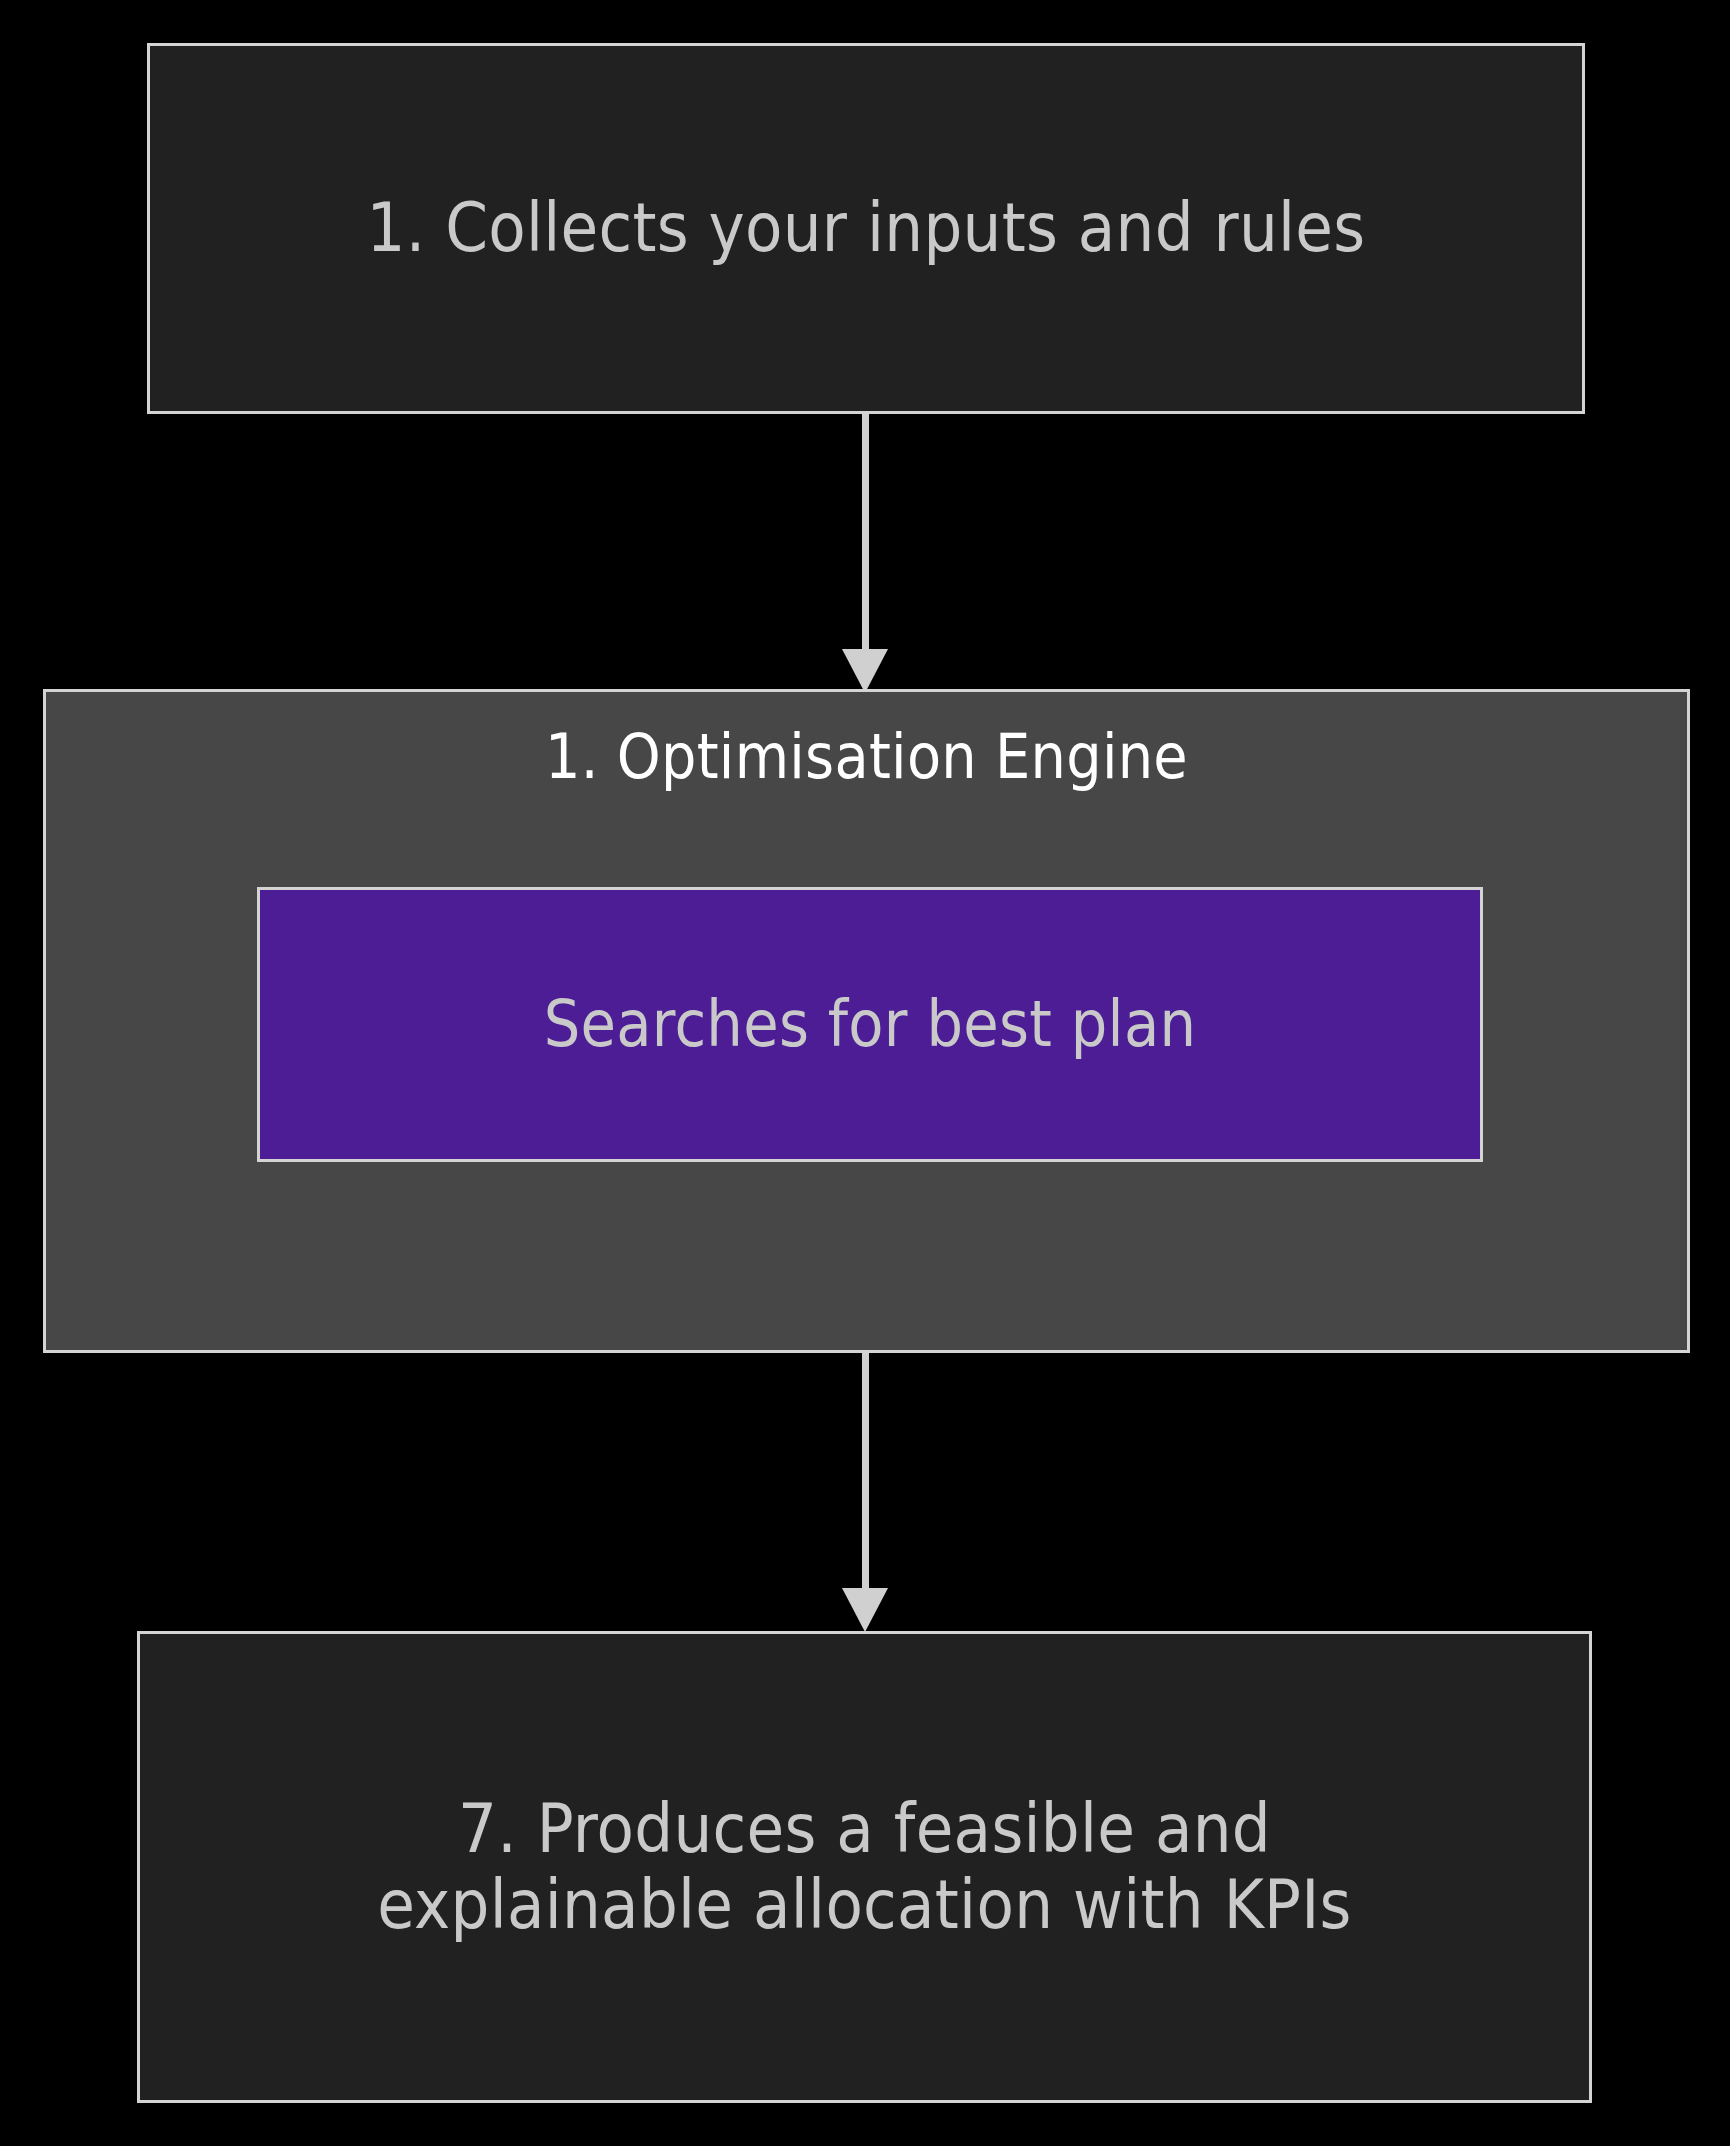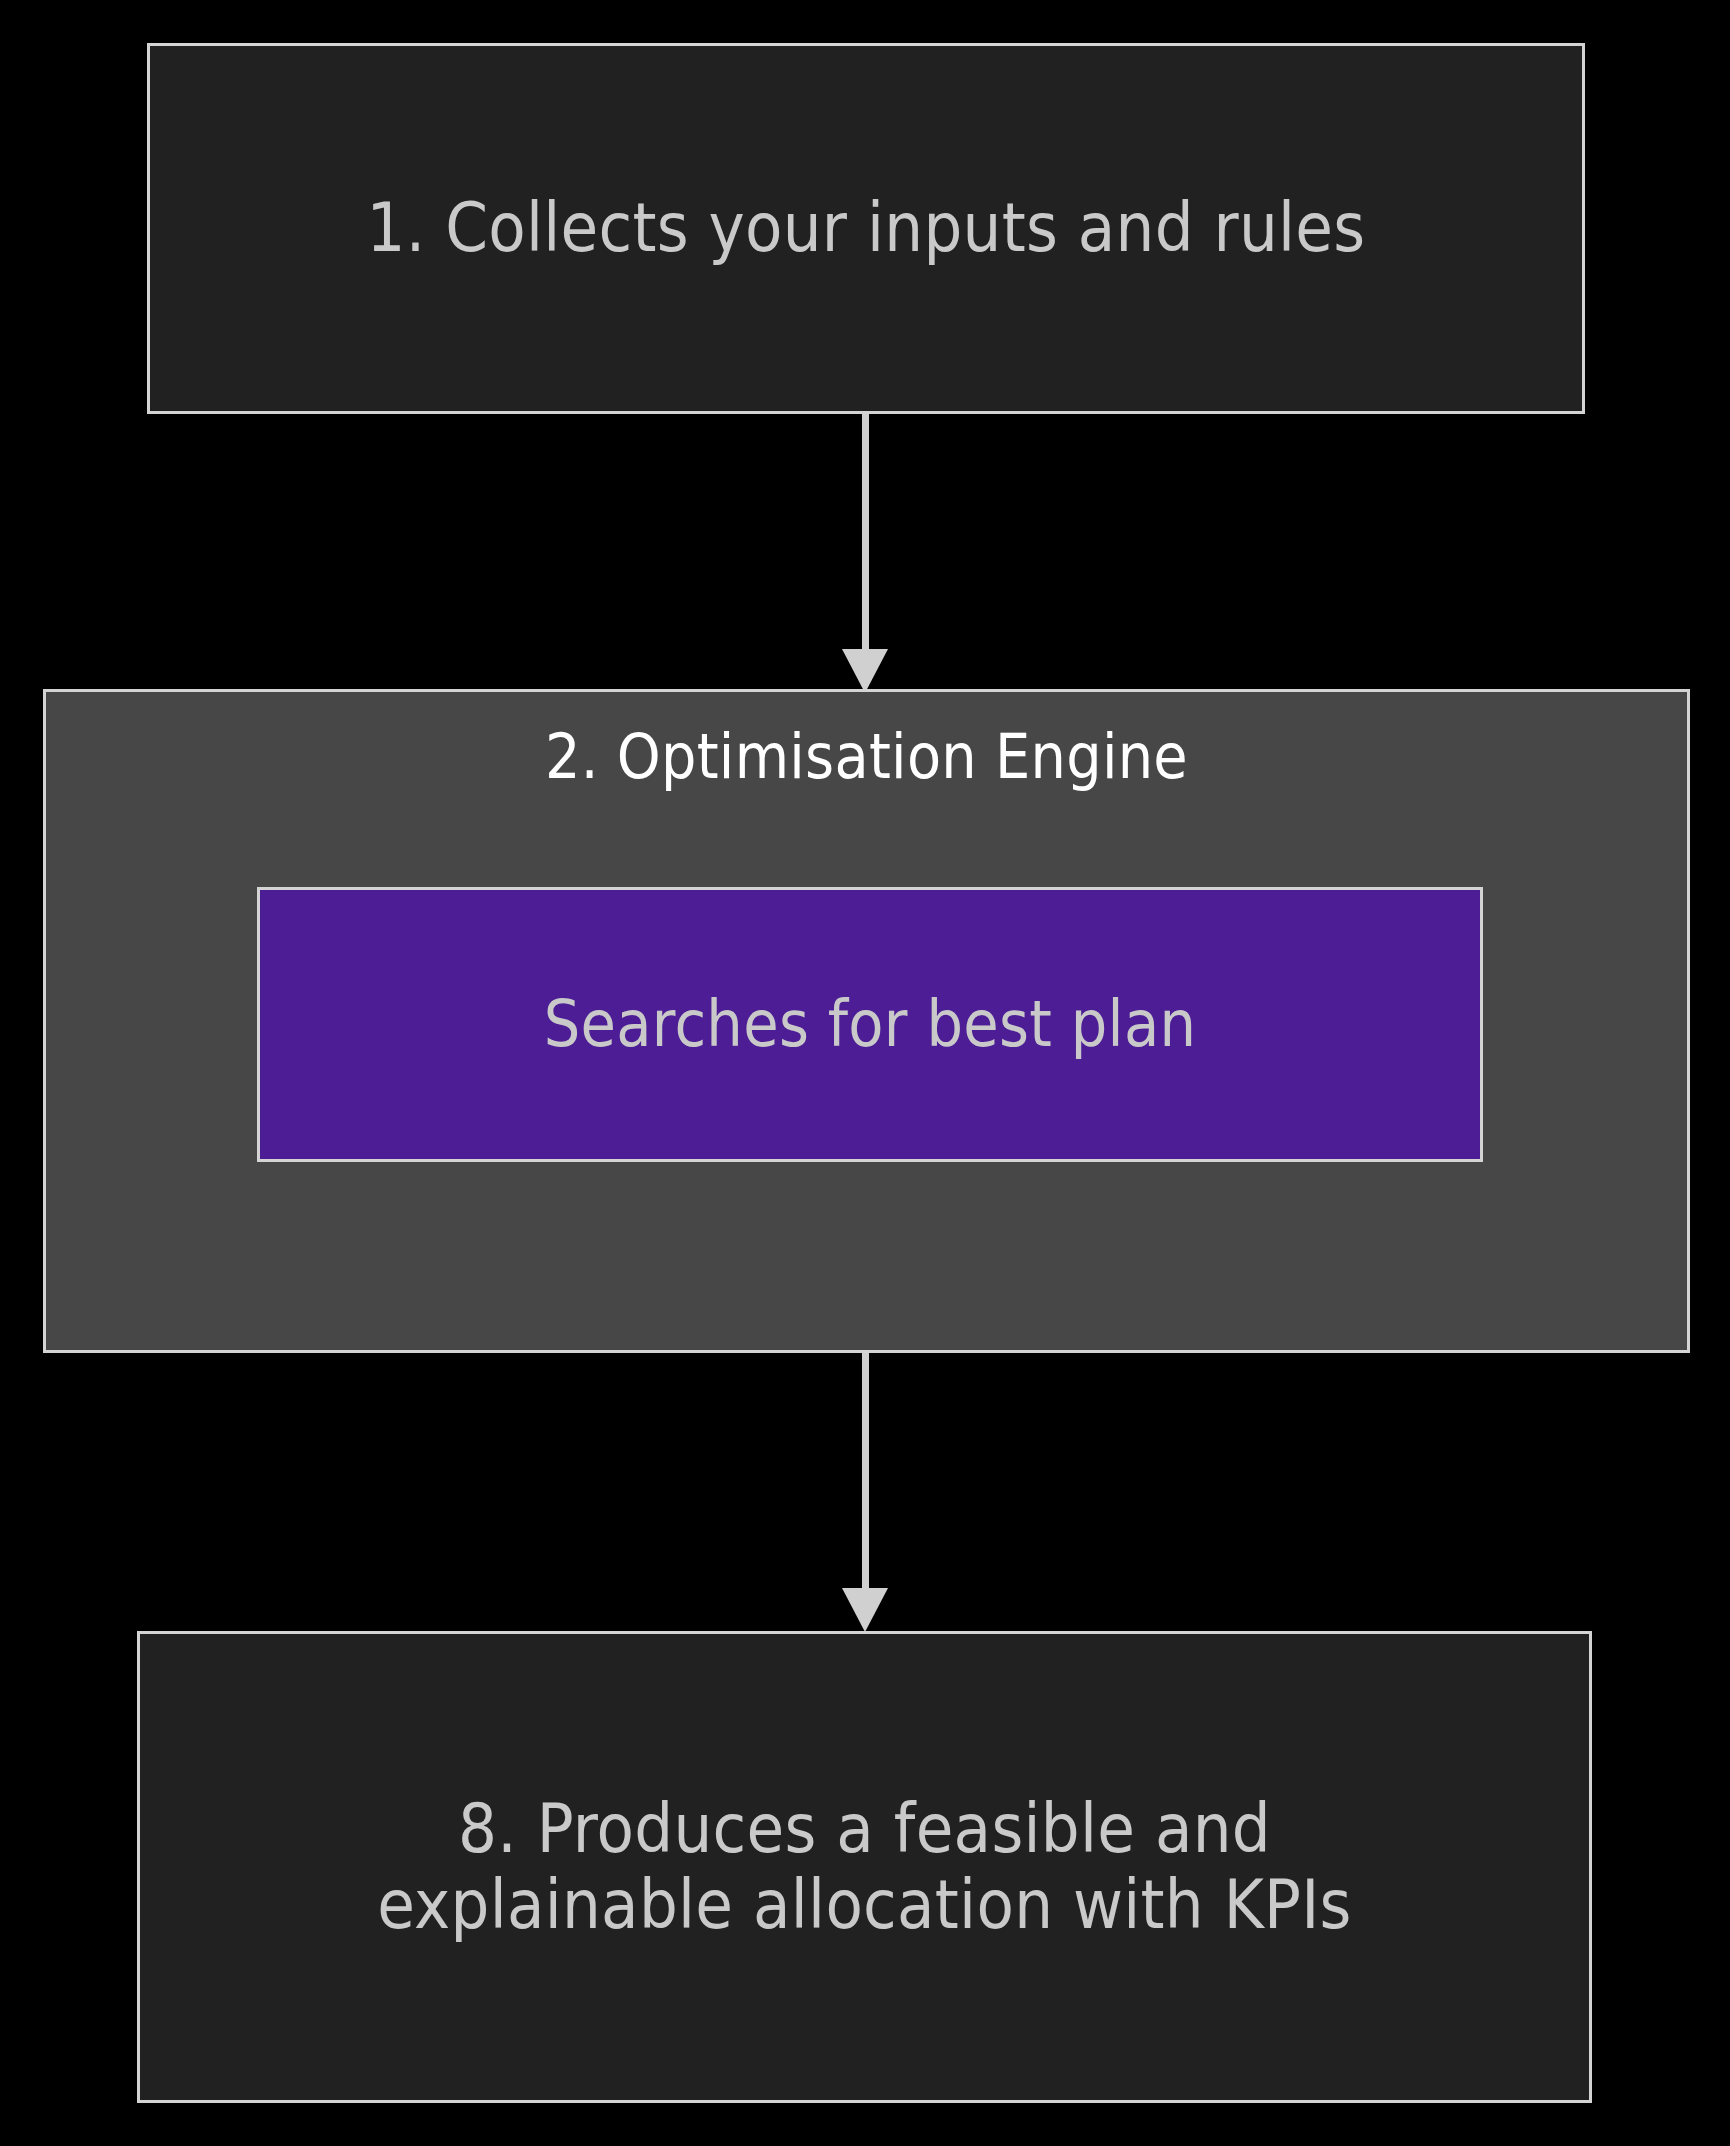--- a/index.html
+++ b/index.html
@@ -162,30 +162,30 @@
   <div class="node" id="node-collect">
     <span class="node-label">1. Collects your inputs and rules</span>
   </div>
 
   <div class="edge" id="edge-collect-engine">
     <div class="edge-stem"></div>
     <div class="edge-head"></div>
   </div>
 
   <div class="node" id="node-engine">
-    <div id="node-engine-title">2. Optimisation Engine</div>
+    <div id="node-engine-title">1. Optimisation Engine</div>
 
     <div id="node-search">
       <span class="node-label">Searches for best plan</span>
     </div>
   </div>
 
   <div class="edge" id="edge-engine-output">
     <div class="edge-stem"></div>
     <div class="edge-head"></div>
   </div>
 
   <div class="node" id="node-output">
-    <span class="node-label">8. Produces a feasible and explainable allocation with KPIs</span>
+    <span class="node-label">7. Produces a feasible and explainable allocation with KPIs</span>
   </div>
 
 </div>
 
 
 </body></html>

